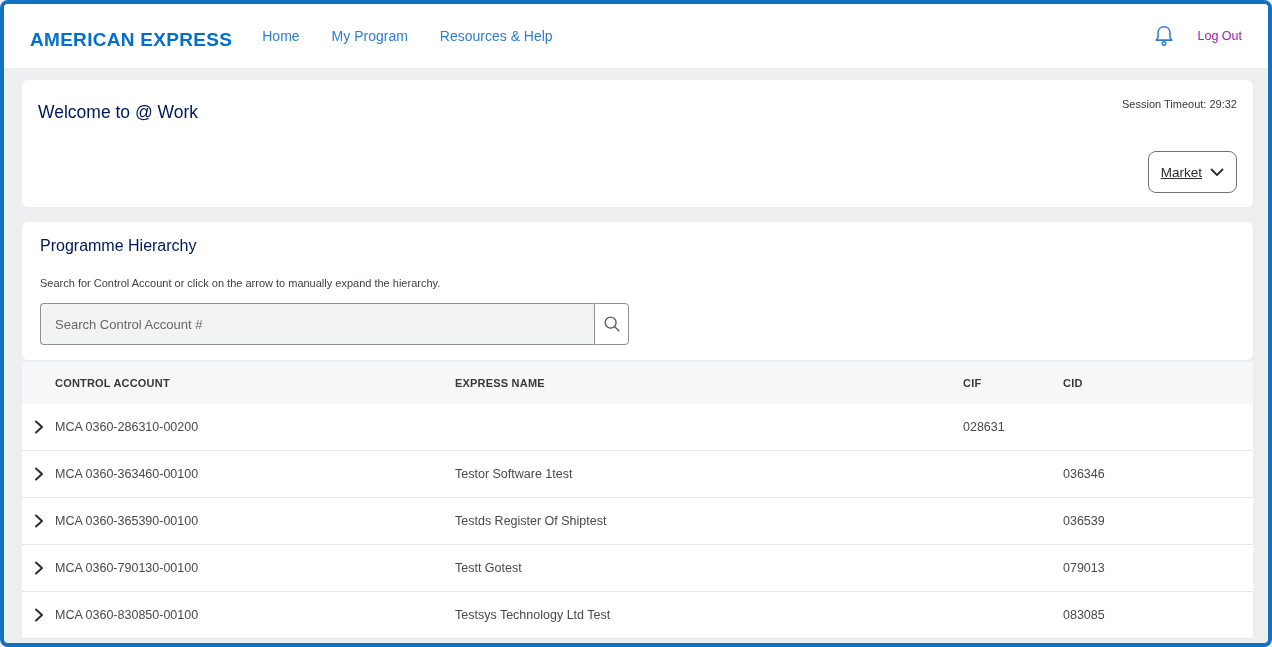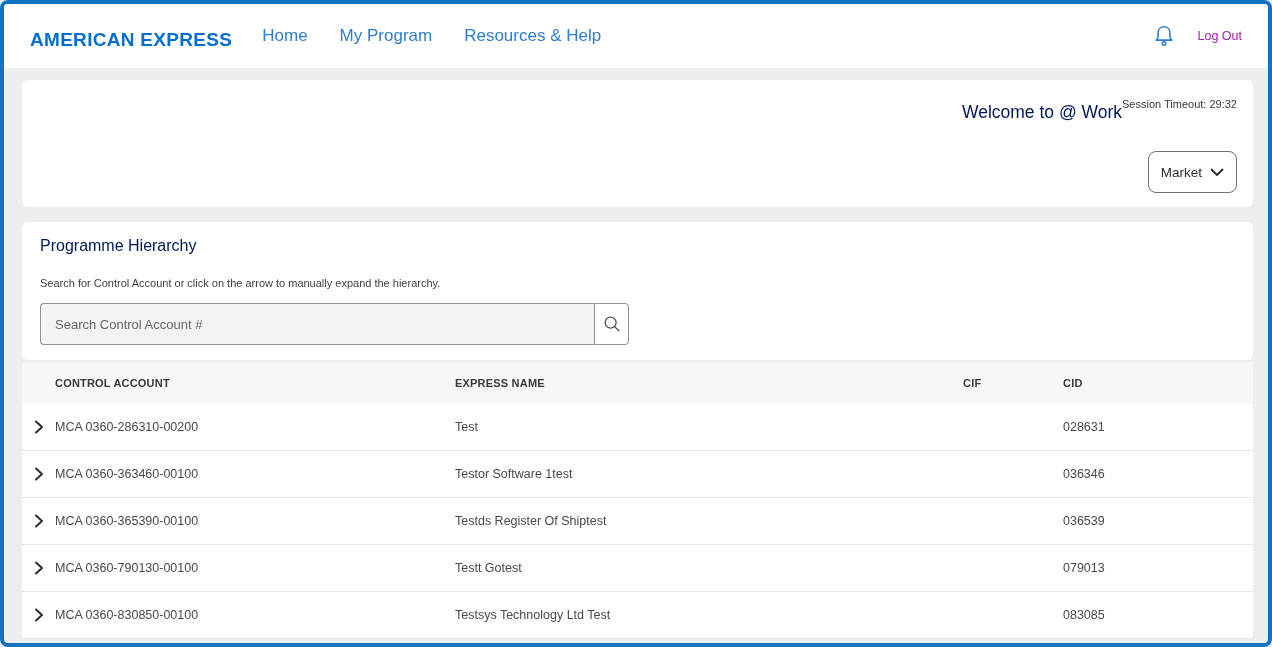--- a/index.html
+++ b/index.html
@@ -32,21 +32,21 @@
     margin-top: 8px;
   }
   .nav {
     display: flex;
     align-items: center;
     margin-left: 30px;
     gap: 32px;
   }
   .nav-item {
     color: #2d7dd2;
-    font-size: 17px;
+    font-size: 14px;
     cursor: pointer;
     white-space: nowrap;
   }
   .topbar-right {
     margin-left: auto;
     display: flex;
     align-items: center;
     gap: 22px;
   }
   .bell-btn { width: 24px; height: 26px; display: flex; align-items: center; justify-content: center; cursor: pointer; }
@@ -55,21 +55,21 @@
   
   .main { flex: 1; padding: 12px 15px 0 18px; }
   .card {
     background: #ffffff;
     border-radius: 6px;
   }
   .card-welcome {
     height: 127px;
     padding: 18px 16px 14px 16px;
     display: flex;
-    justify-content: flex-end;
+    justify-content: space-between;
     margin-bottom: 15px;
   }
   .welcome-title {
     color: #00175a;
     font-size: 17.5px;
     font-weight: normal;
     padding-top: 4px;
   }
   .welcome-right {
     display: flex;
@@ -85,20 +85,21 @@
     height: 42px;
     min-width: 70px;
     padding: 0 12px;
     display: inline-flex;
     align-items: center;
     gap: 8px;
     font-size: 13.5px;
     color: #2a2c2e;
     cursor: pointer;
     font-family: "Liberation Sans", sans-serif;
+    text-decoration: underline;
   }
 
   .card-hierarchy {
     height: 138px;
     padding: 15px 18px;
     border-radius: 6px 6px 6px 6px;
     margin-bottom: 2px;
   }
   .hier-title { color: #00175a; font-size: 16px; font-weight: normal; }
   .hier-sub { color: #3c3f41; font-size: 11px; margin-top: 22px; }
@@ -225,21 +226,20 @@
       <span class="cell-right">CID</span>
     </div>
 
     <div class="trow">
       <span class="chev">
         <svg width="10" height="14" viewBox="0 0 10 14" fill="none" stroke="#2a2c2e" stroke-width="2" stroke-linecap="round" stroke-linejoin="round">
             <polyline points="2,1.5 8,7 2,12.5"></polyline>
           </svg>
       </span>
       <span>MCA 0360-286310-00200</span>
-      <span>Test</span>
       <span class="cell-right"></span>
       <span class="cell-right">028631</span>
     </div>
 
     <div class="trow">
       <span class="chev">
         <svg width="10" height="14" viewBox="0 0 10 14" fill="none" stroke="#2a2c2e" stroke-width="2" stroke-linecap="round" stroke-linejoin="round">
             <polyline points="2,1.5 8,7 2,12.5"></polyline>
           </svg>
       </span>

